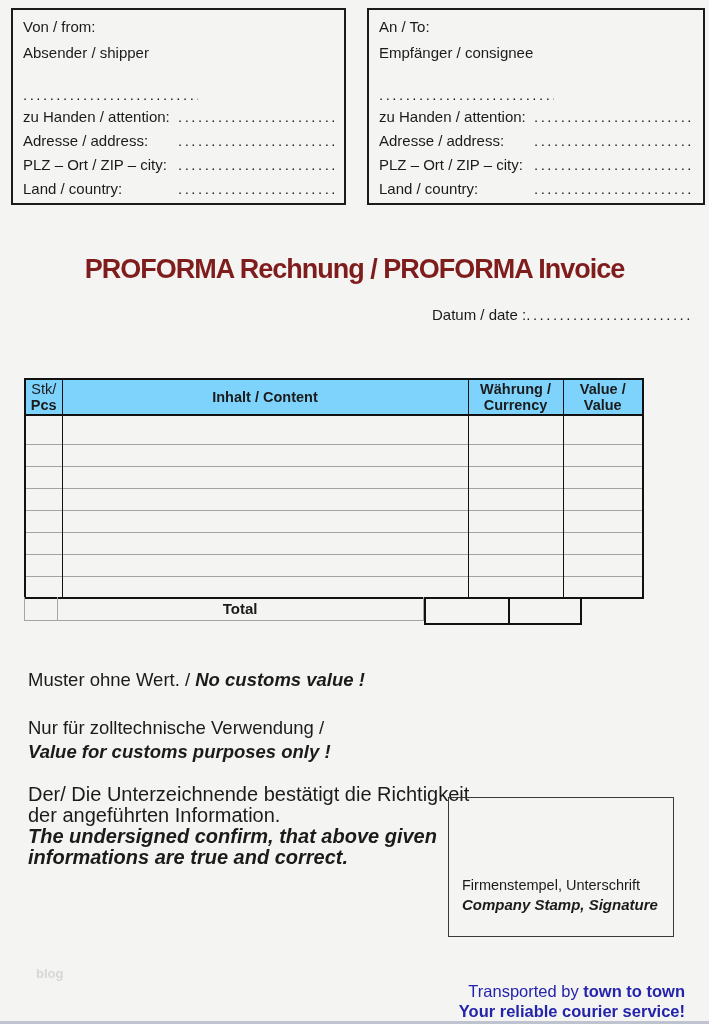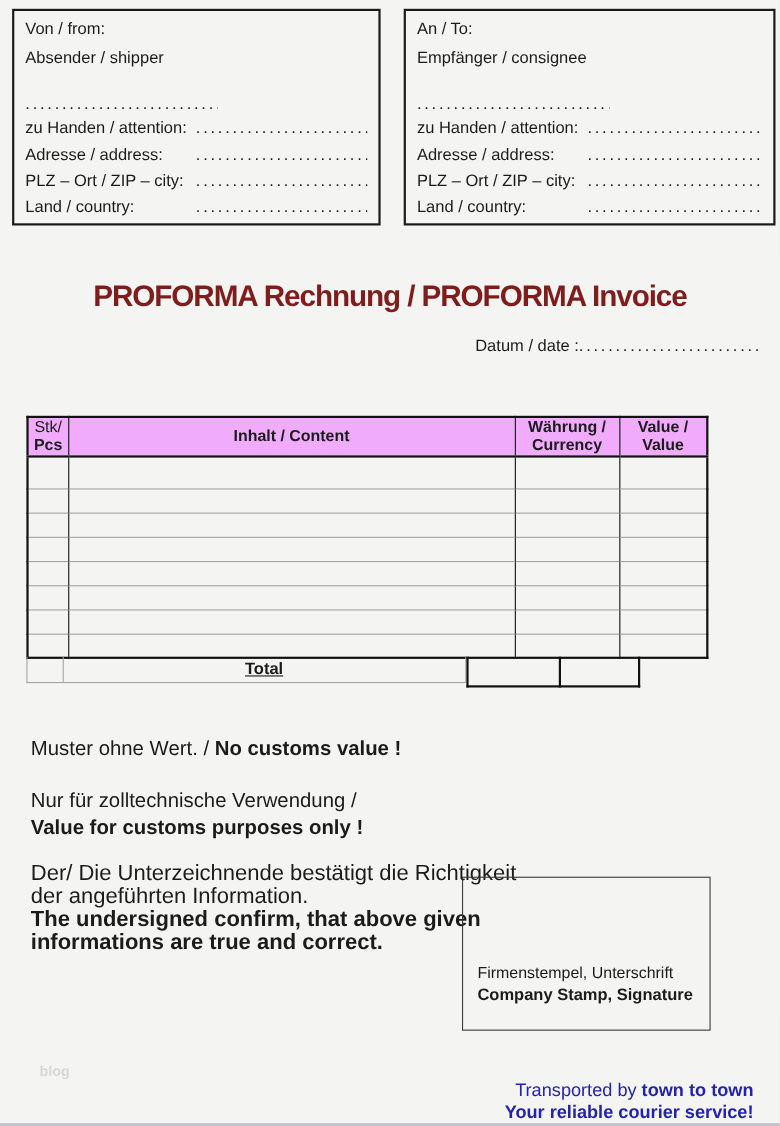--- a/index.html
+++ b/index.html
@@ -24,44 +24,44 @@
     font-size:27px;letter-spacing:-1px;font-weight:700;color:#7f1d1d;}
   .date-line{position:absolute;left:418px;top:306px;font-size:15px;display:flex;width:260px;margin-left:14px;}
   .date-dots{overflow:hidden;white-space:nowrap;letter-spacing:2.5px;flex:1;}
   
   .inv-table{position:absolute;left:24px;top:378px;width:618px;
     border-collapse:collapse;table-layout:fixed;border:2px solid #111;}
   .inv-table col.c1{width:37px;}
   .inv-table col.c2{width:406px;}
   .inv-table col.c3{width:95px;}
   .inv-table col.c4{width:80px;}
-  .inv-table th{background:#f0abfc;border:1px solid #111;border-bottom:2px solid #111;
+  .inv-table th{background:#7dd3fc;border:1px solid #111;border-bottom:2px solid #111;
     font-size:14.5px;line-height:16px;text-align:center;vertical-align:middle;
     padding:1px 0;height:31px;font-weight:400;}
   .th-l2{font-weight:700;}
   .inv-table td{border-left:1px solid #111;border-right:1px solid #111;
     border-top:1px solid #a3a3a3;padding:0;}
   .inv-table tbody tr{height:22px;}
   .inv-table tbody tr.tall{height:29px;}
   
   .total-row{position:absolute;left:24px;top:597px;width:558px;display:flex;
-    align-items:flex-start;height:28px;text-decoration:underline;}
+    align-items:flex-start;height:28px;}
   .total-row>div{box-sizing:border-box;}
   .tr-c1{width:37px;height:24px;border:1px solid #a6a6a6;border-top:none;}
   .tr-c2{width:406px;height:24px;border-bottom:1px solid #a6a6a6;border-right:1px solid #a6a6a6;
     text-align:center;font-weight:700;font-size:15px;line-height:23px;}
   .tr-c3{width:95px;height:28px;border:2px solid #111;border-top:none;}
   .tr-c4{width:80px;height:28px;border:2px solid #111;border-top:none;border-left:none;}
   
   .note1{position:absolute;left:28px;top:669px;font-size:18.5px;}
   .note2{position:absolute;left:28px;top:716px;font-size:18.5px;line-height:24px;}
-  .bold{font-weight:700;}
+  .bold{font-weight:700;font-style:italic;}
   .declaration{position:absolute;left:28px;top:784px;font-size:20px;line-height:21px;}
   
-  .stamp-box{position:absolute;left:420px;top:797px;width:226px;height:140px;
+  .stamp-box{position:absolute;left:448px;top:797px;width:226px;height:140px;
     border:1px solid #3a3a3a;box-sizing:border-box;}
   .stamp-text{position:absolute;left:13px;bottom:22px;line-height:19px;font-size:14.5px;}
   .stamp-text .bold{font-size:15px;}
   
   .watermark{position:absolute;left:36px;top:966px;font-size:13px;color:#d7d7d5;font-weight:700;}
   
   .footer{position:absolute;right:24px;top:981px;text-align:right;
     color:#2323ac;font-size:16.5px;line-height:20px;font-weight:700;}
   .footer .light{font-weight:400;}
   .bottom-edge{position:absolute;left:0;bottom:0;width:100%;height:3px;background:#bfc3cf;}

